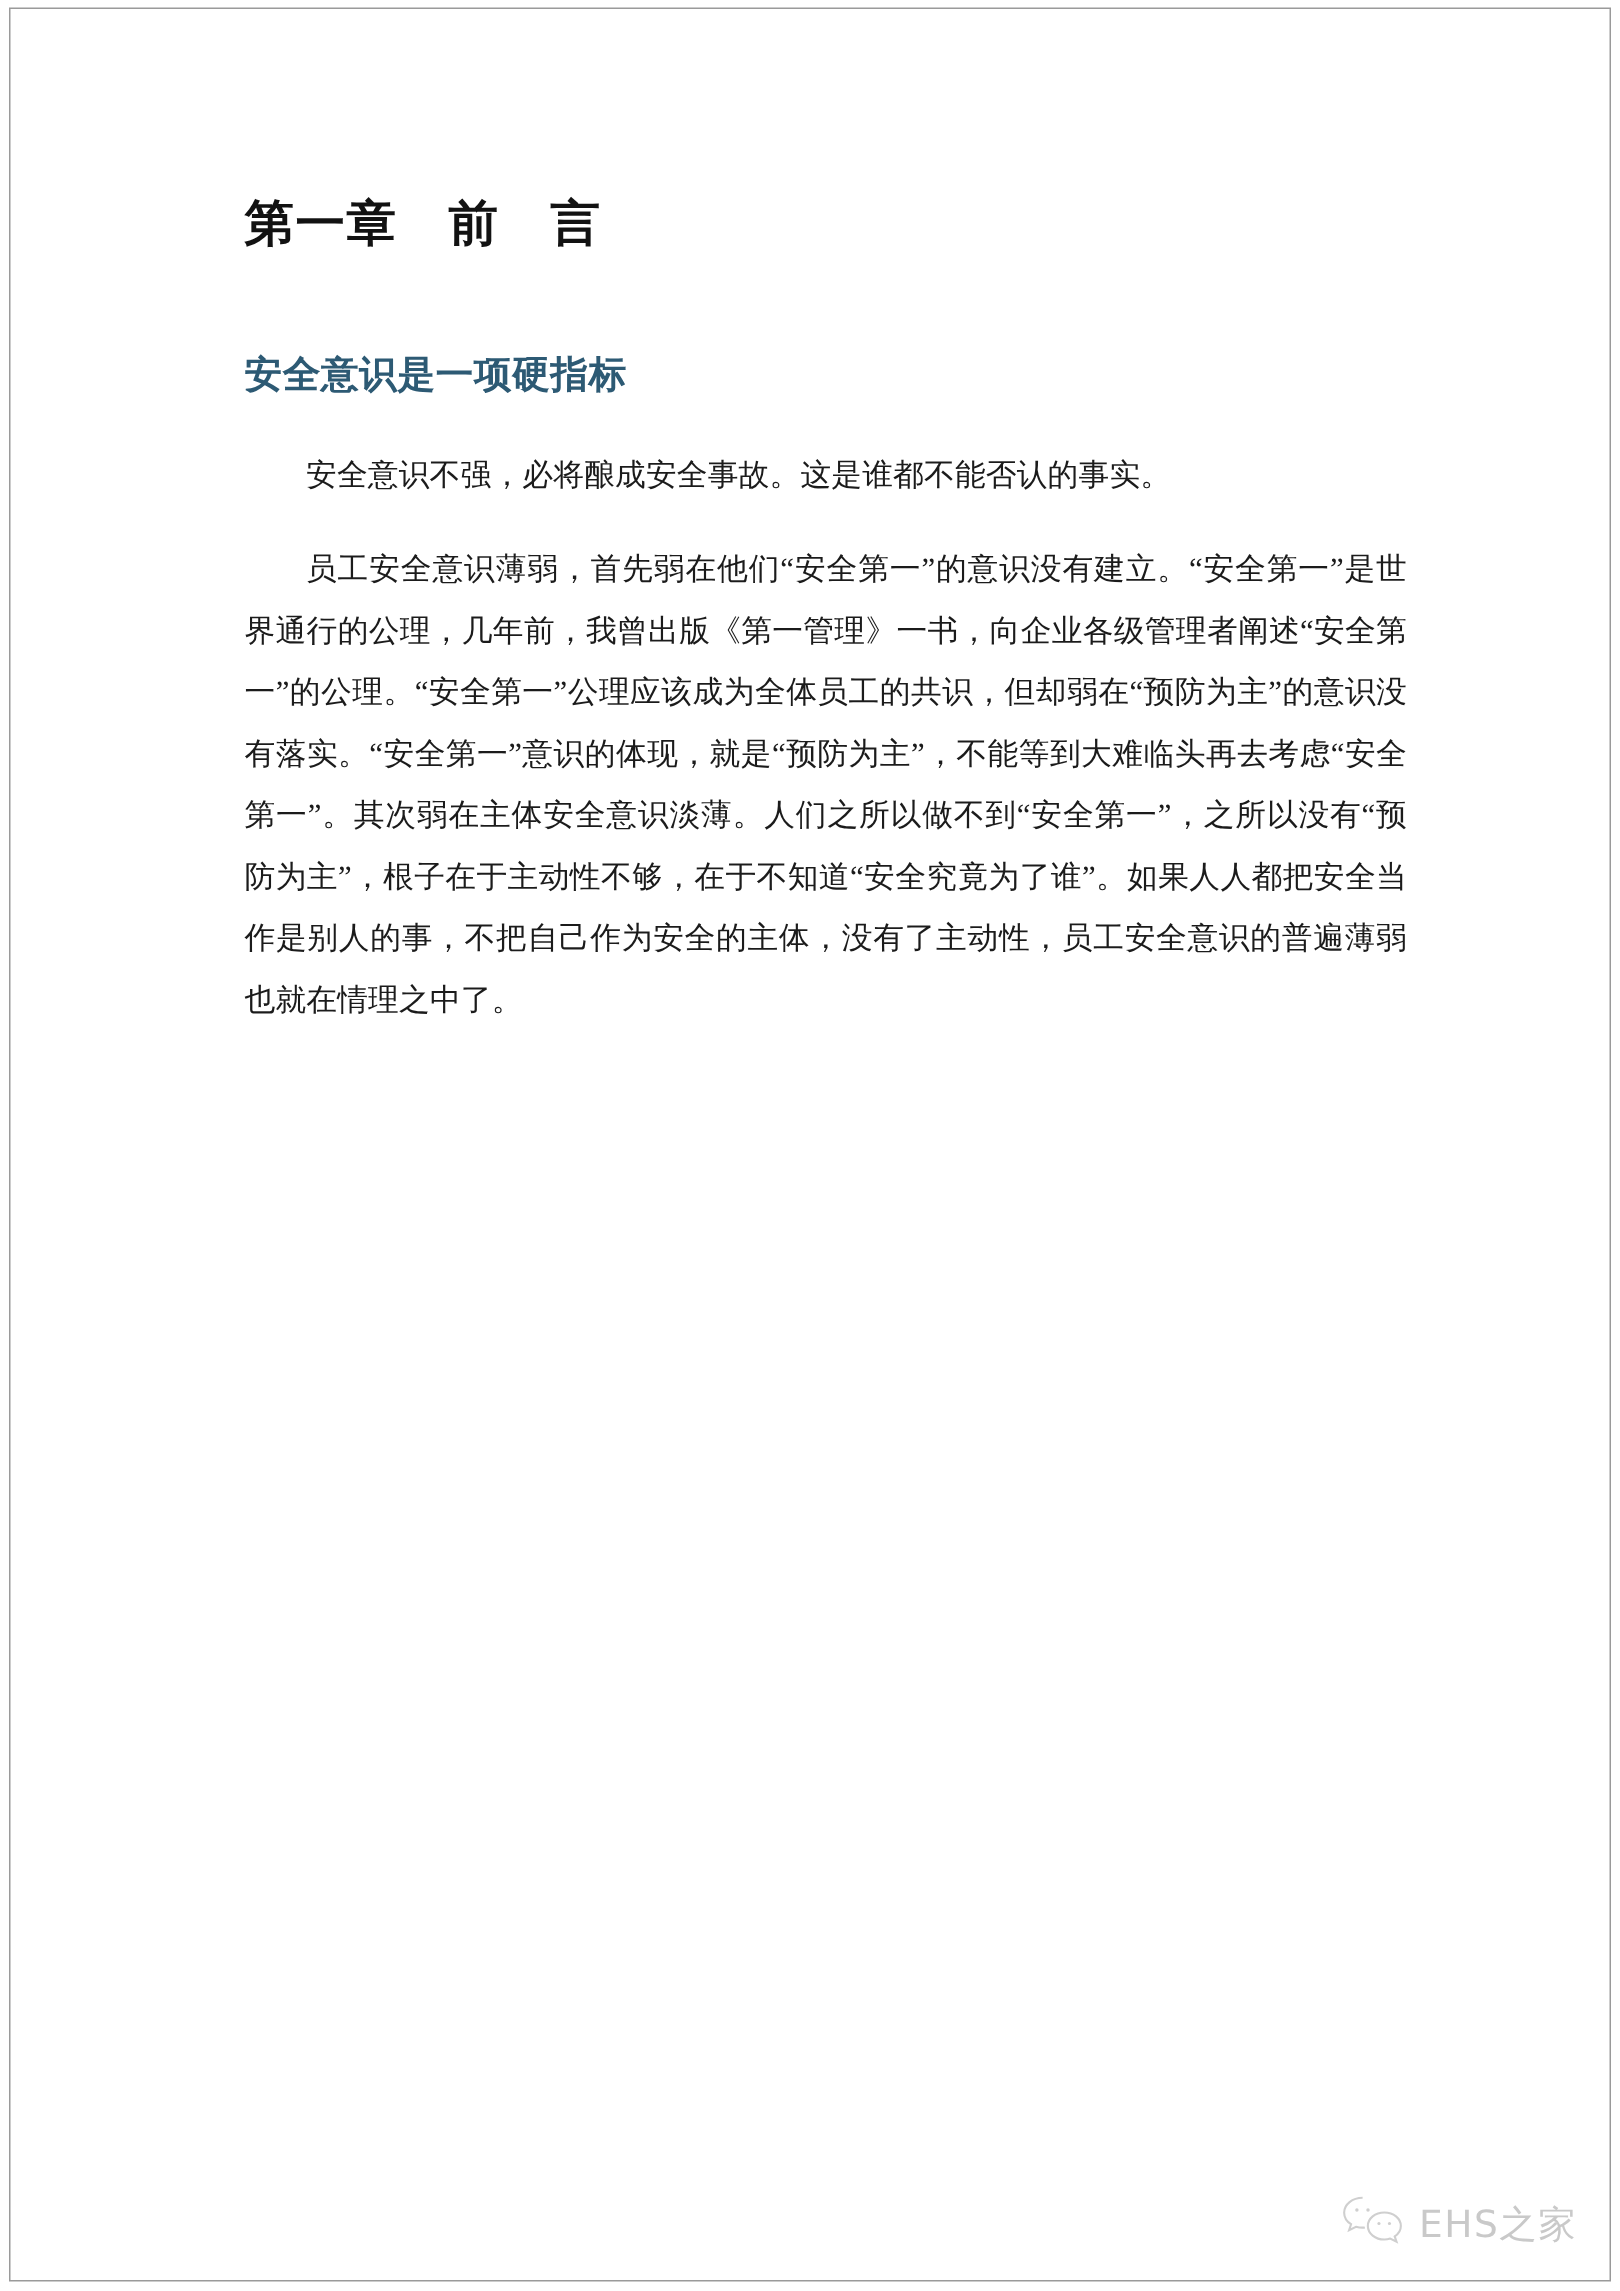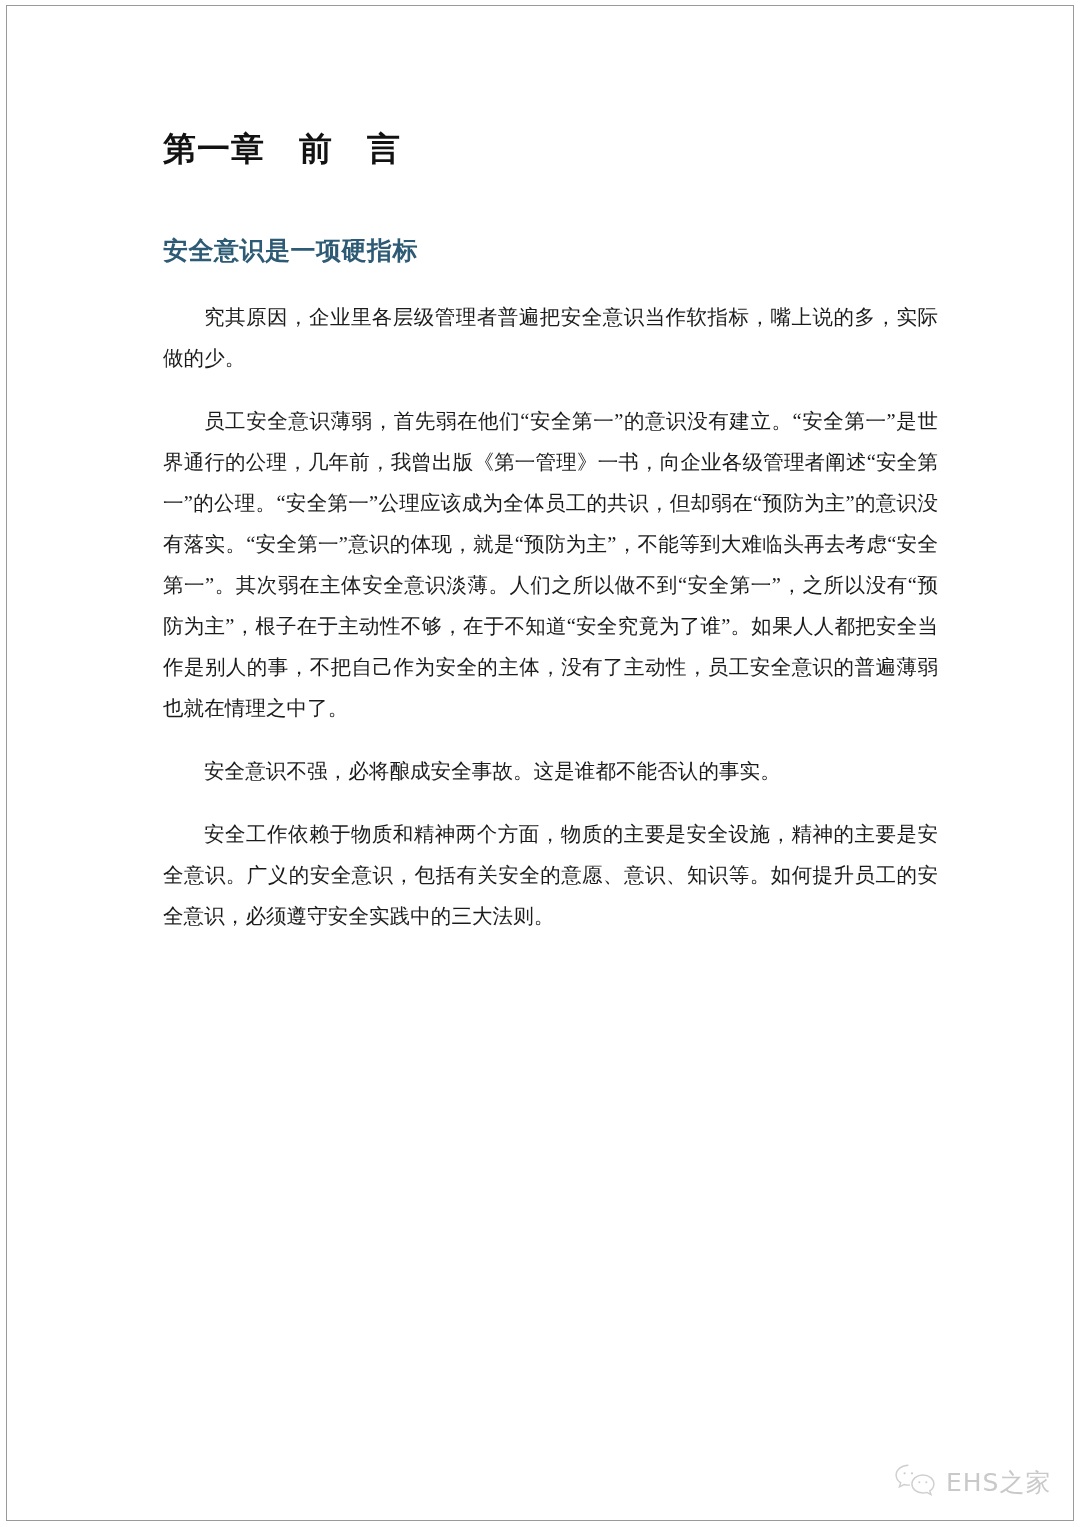--- a/index.html
+++ b/index.html
@@ -114,24 +114,22 @@
 
   <div class="page-border"></div>
 
   <div class="content">
 
     <h1 class="chapter-title">第一章　前　言</h1>
 
     <h2 class="section-heading">安全意识是一项硬指标</h2>
 
     <div class="body-block">
-      <p class="para indent">究其原因，企业里各层级管理者普遍把安全意识当作软指标，嘴上说的多，实际做的少。</p>
+      <p class="para indent">安全意识不强，必将酿成安全事故。这是谁都不能否认的事实。</p>
       <p class="para indent">员工安全意识薄弱，首先弱在他们“安全第一”的意识没有建立。“安全第一”是世界通行的公理，几年前，我曾出版《第一管理》一书，向企业各级管理者阐述“安全第一”的公理。“安全第一”公理应该成为全体员工的共识，但却弱在“预防为主”的意识没有落实。“安全第一”意识的体现，就是“预防为主”，不能等到大难临头再去考虑“安全第一”。其次弱在主体安全意识淡薄。人们之所以做不到“安全第一”，之所以没有“预防为主”，根子在于主动性不够，在于不知道“安全究竟为了谁”。如果人人都把安全当作是别人的事，不把自己作为安全的主体，没有了主动性，员工安全意识的普遍薄弱也就在情理之中了。</p>
-      <p class="para indent">安全意识不强，必将酿成安全事故。这是谁都不能否认的事实。</p>
-      <p class="para indent">安全工作依赖于物质和精神两个方面，物质的主要是安全设施，精神的主要是安全意识。广义的安全意识，包括有关安全的意愿、意识、知识等。如何提升员工的安全意识，必须遵守安全实践中的三大法则。</p>
 
     </div>
 
   </div>
 
   <div class="footer-mark">
     <span class="wechat-icon-wrap">
       <svg class="wechat-icon" viewBox="0 0 44 37" xmlns="http://www.w3.org/2000/svg" fill="none" stroke="#cfcfcf" stroke-width="1.4">
 
         <path d="M15.4 3.2C8.6 3.2 3.1 7.6 3.1 13.1c0 3.1 1.8 5.9 4.6 7.7l-1.3 4.0 4.6-2.3c1.4 0.4 2.9 0.6 4.4 0.6 0.5 0 1.0 0 1.5-0.1"></path>

